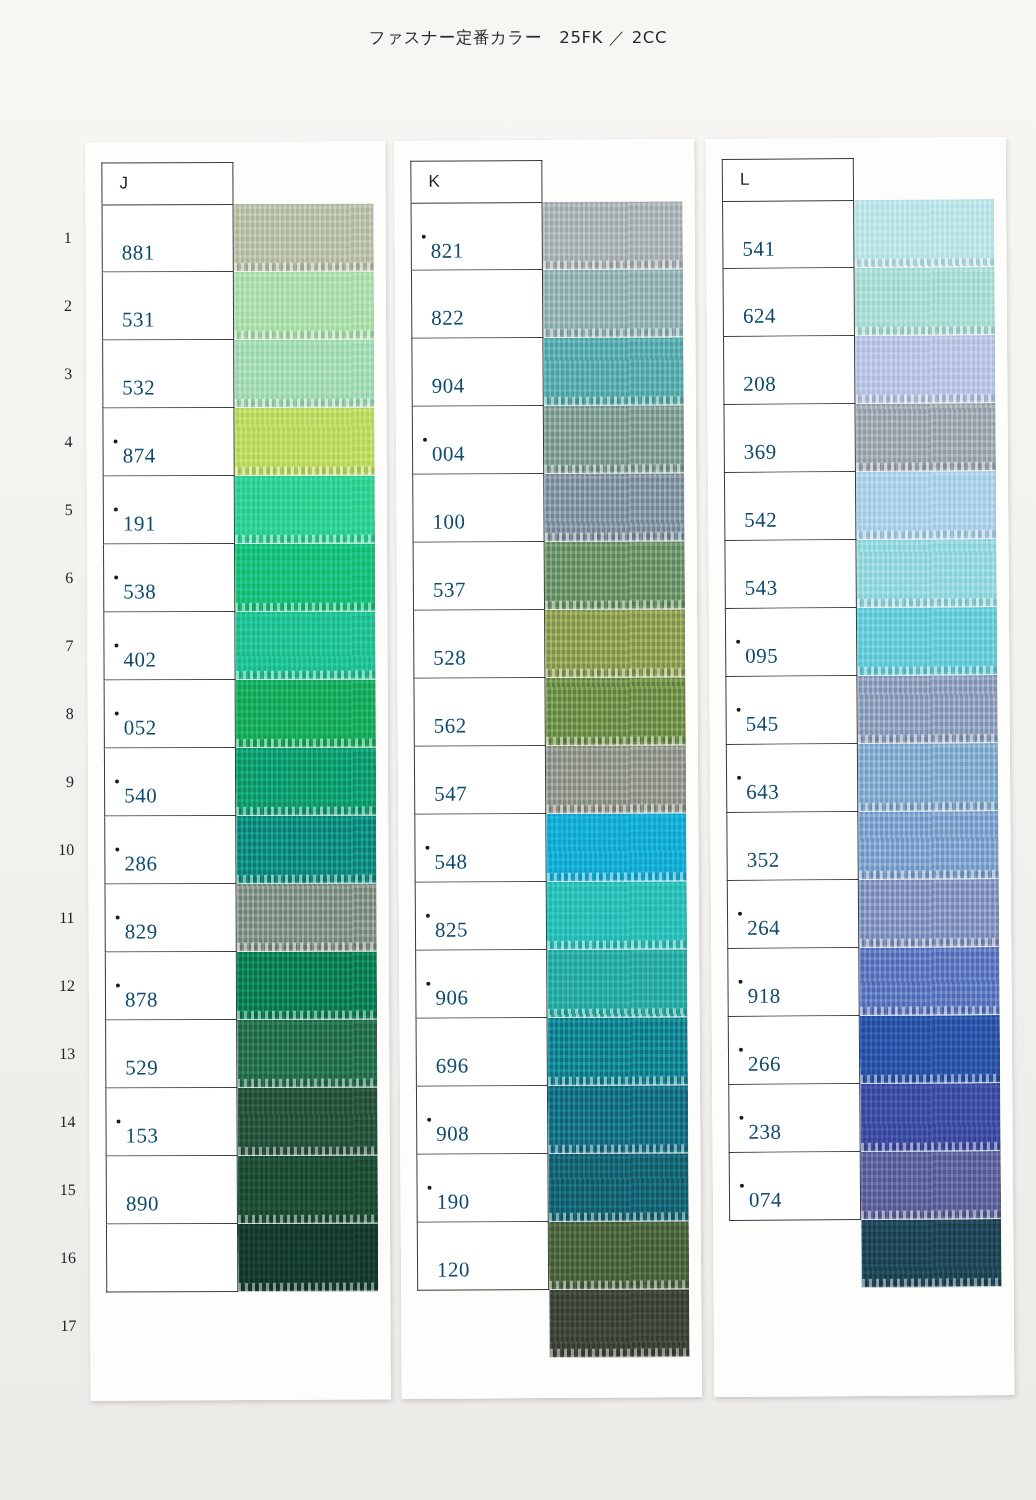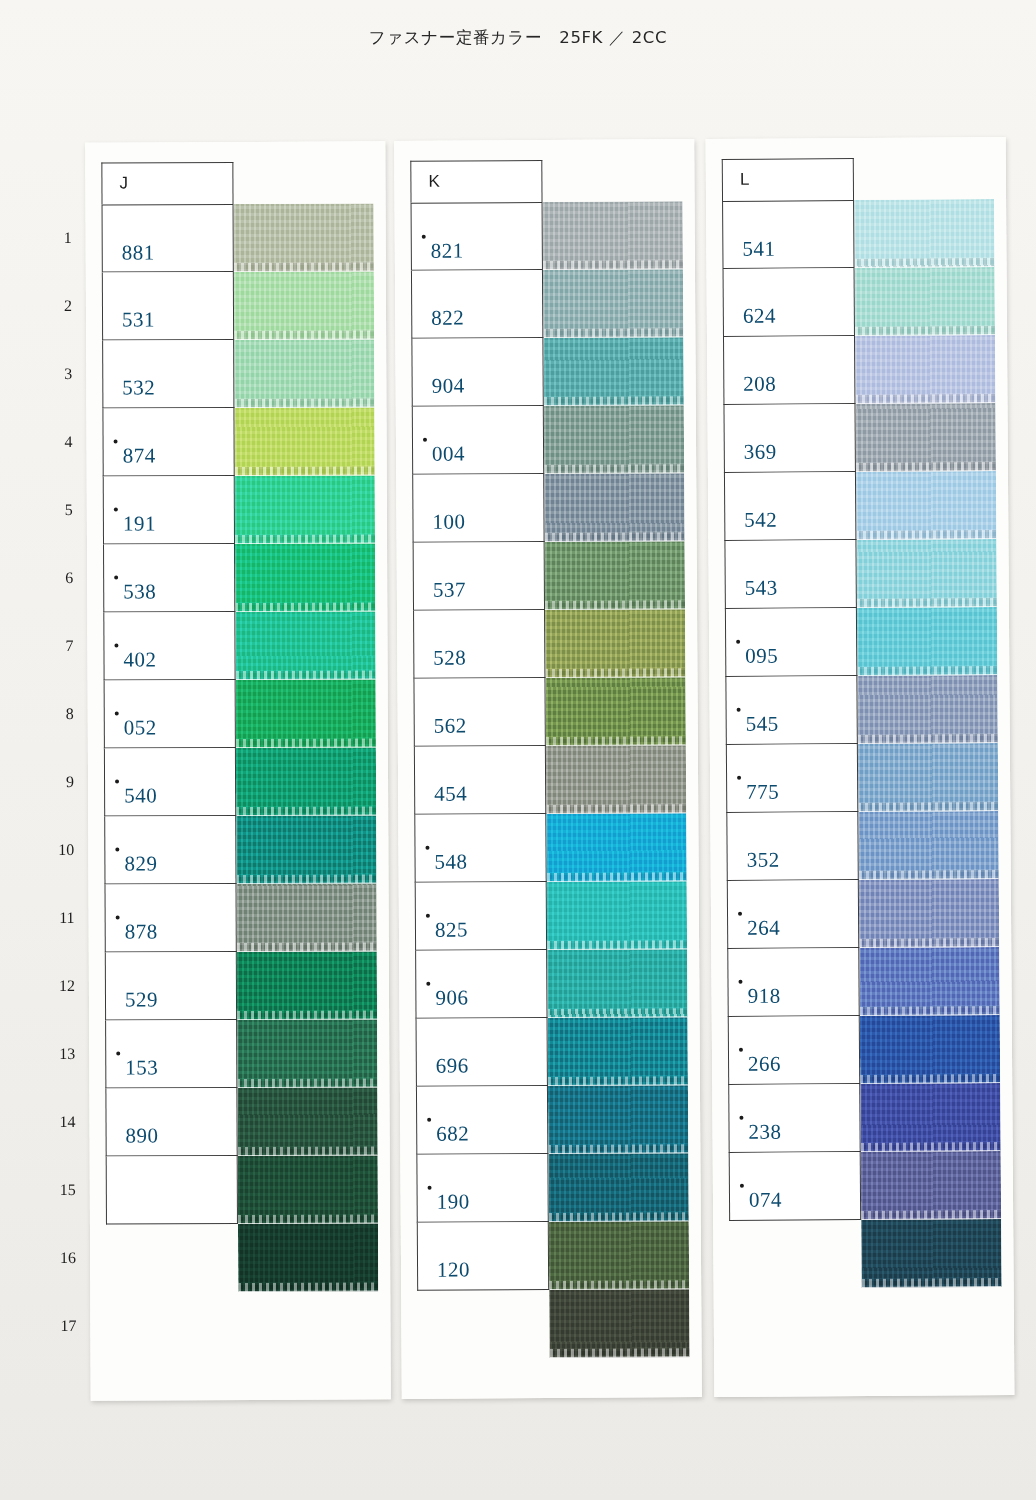--- a/index.html
+++ b/index.html
@@ -316,20 +316,24 @@
         <div class="row">
           <span class="dot"></span>
           <span class="code">052</span>
         </div>
         <div class="row">
           <span class="dot"></span>
           <span class="code">540</span>
         </div>
         <div class="row">
           <span class="dot"></span>
+          <span class="code">286</span>
+        </div>
+        <div class="row">
+          <span class="dot"></span>
           <span class="code">829</span>
         </div>
         <div class="row">
           <span class="dot"></span>
           <span class="code">878</span>
         </div>
         <div class="row">
           <span class="code">529</span>
         </div>
         <div class="row">
@@ -458,40 +462,40 @@
         <div class="row">
           <span class="code">537</span>
         </div>
         <div class="row">
           <span class="code">528</span>
         </div>
         <div class="row">
           <span class="code">562</span>
         </div>
         <div class="row">
-          <span class="code">454</span>
+          <span class="code">547</span>
         </div>
         <div class="row">
           <span class="dot"></span>
           <span class="code">548</span>
         </div>
         <div class="row">
           <span class="dot"></span>
           <span class="code">825</span>
         </div>
         <div class="row">
           <span class="dot"></span>
           <span class="code">906</span>
         </div>
         <div class="row">
           <span class="code">696</span>
         </div>
         <div class="row">
           <span class="dot"></span>
-          <span class="code">682</span>
+          <span class="code">908</span>
         </div>
         <div class="row">
           <span class="dot"></span>
           <span class="code">190</span>
         </div>
         <div class="row">
           <span class="code">120</span>
         </div>
       </div>
   </div>
@@ -605,21 +609,21 @@
         <div class="row">
           <span class="dot"></span>
           <span class="code">095</span>
         </div>
         <div class="row">
           <span class="dot"></span>
           <span class="code">545</span>
         </div>
         <div class="row">
           <span class="dot"></span>
-          <span class="code">775</span>
+          <span class="code">643</span>
         </div>
         <div class="row">
           <span class="code">352</span>
         </div>
         <div class="row">
           <span class="dot"></span>
           <span class="code">264</span>
         </div>
         <div class="row">
           <span class="dot"></span>

